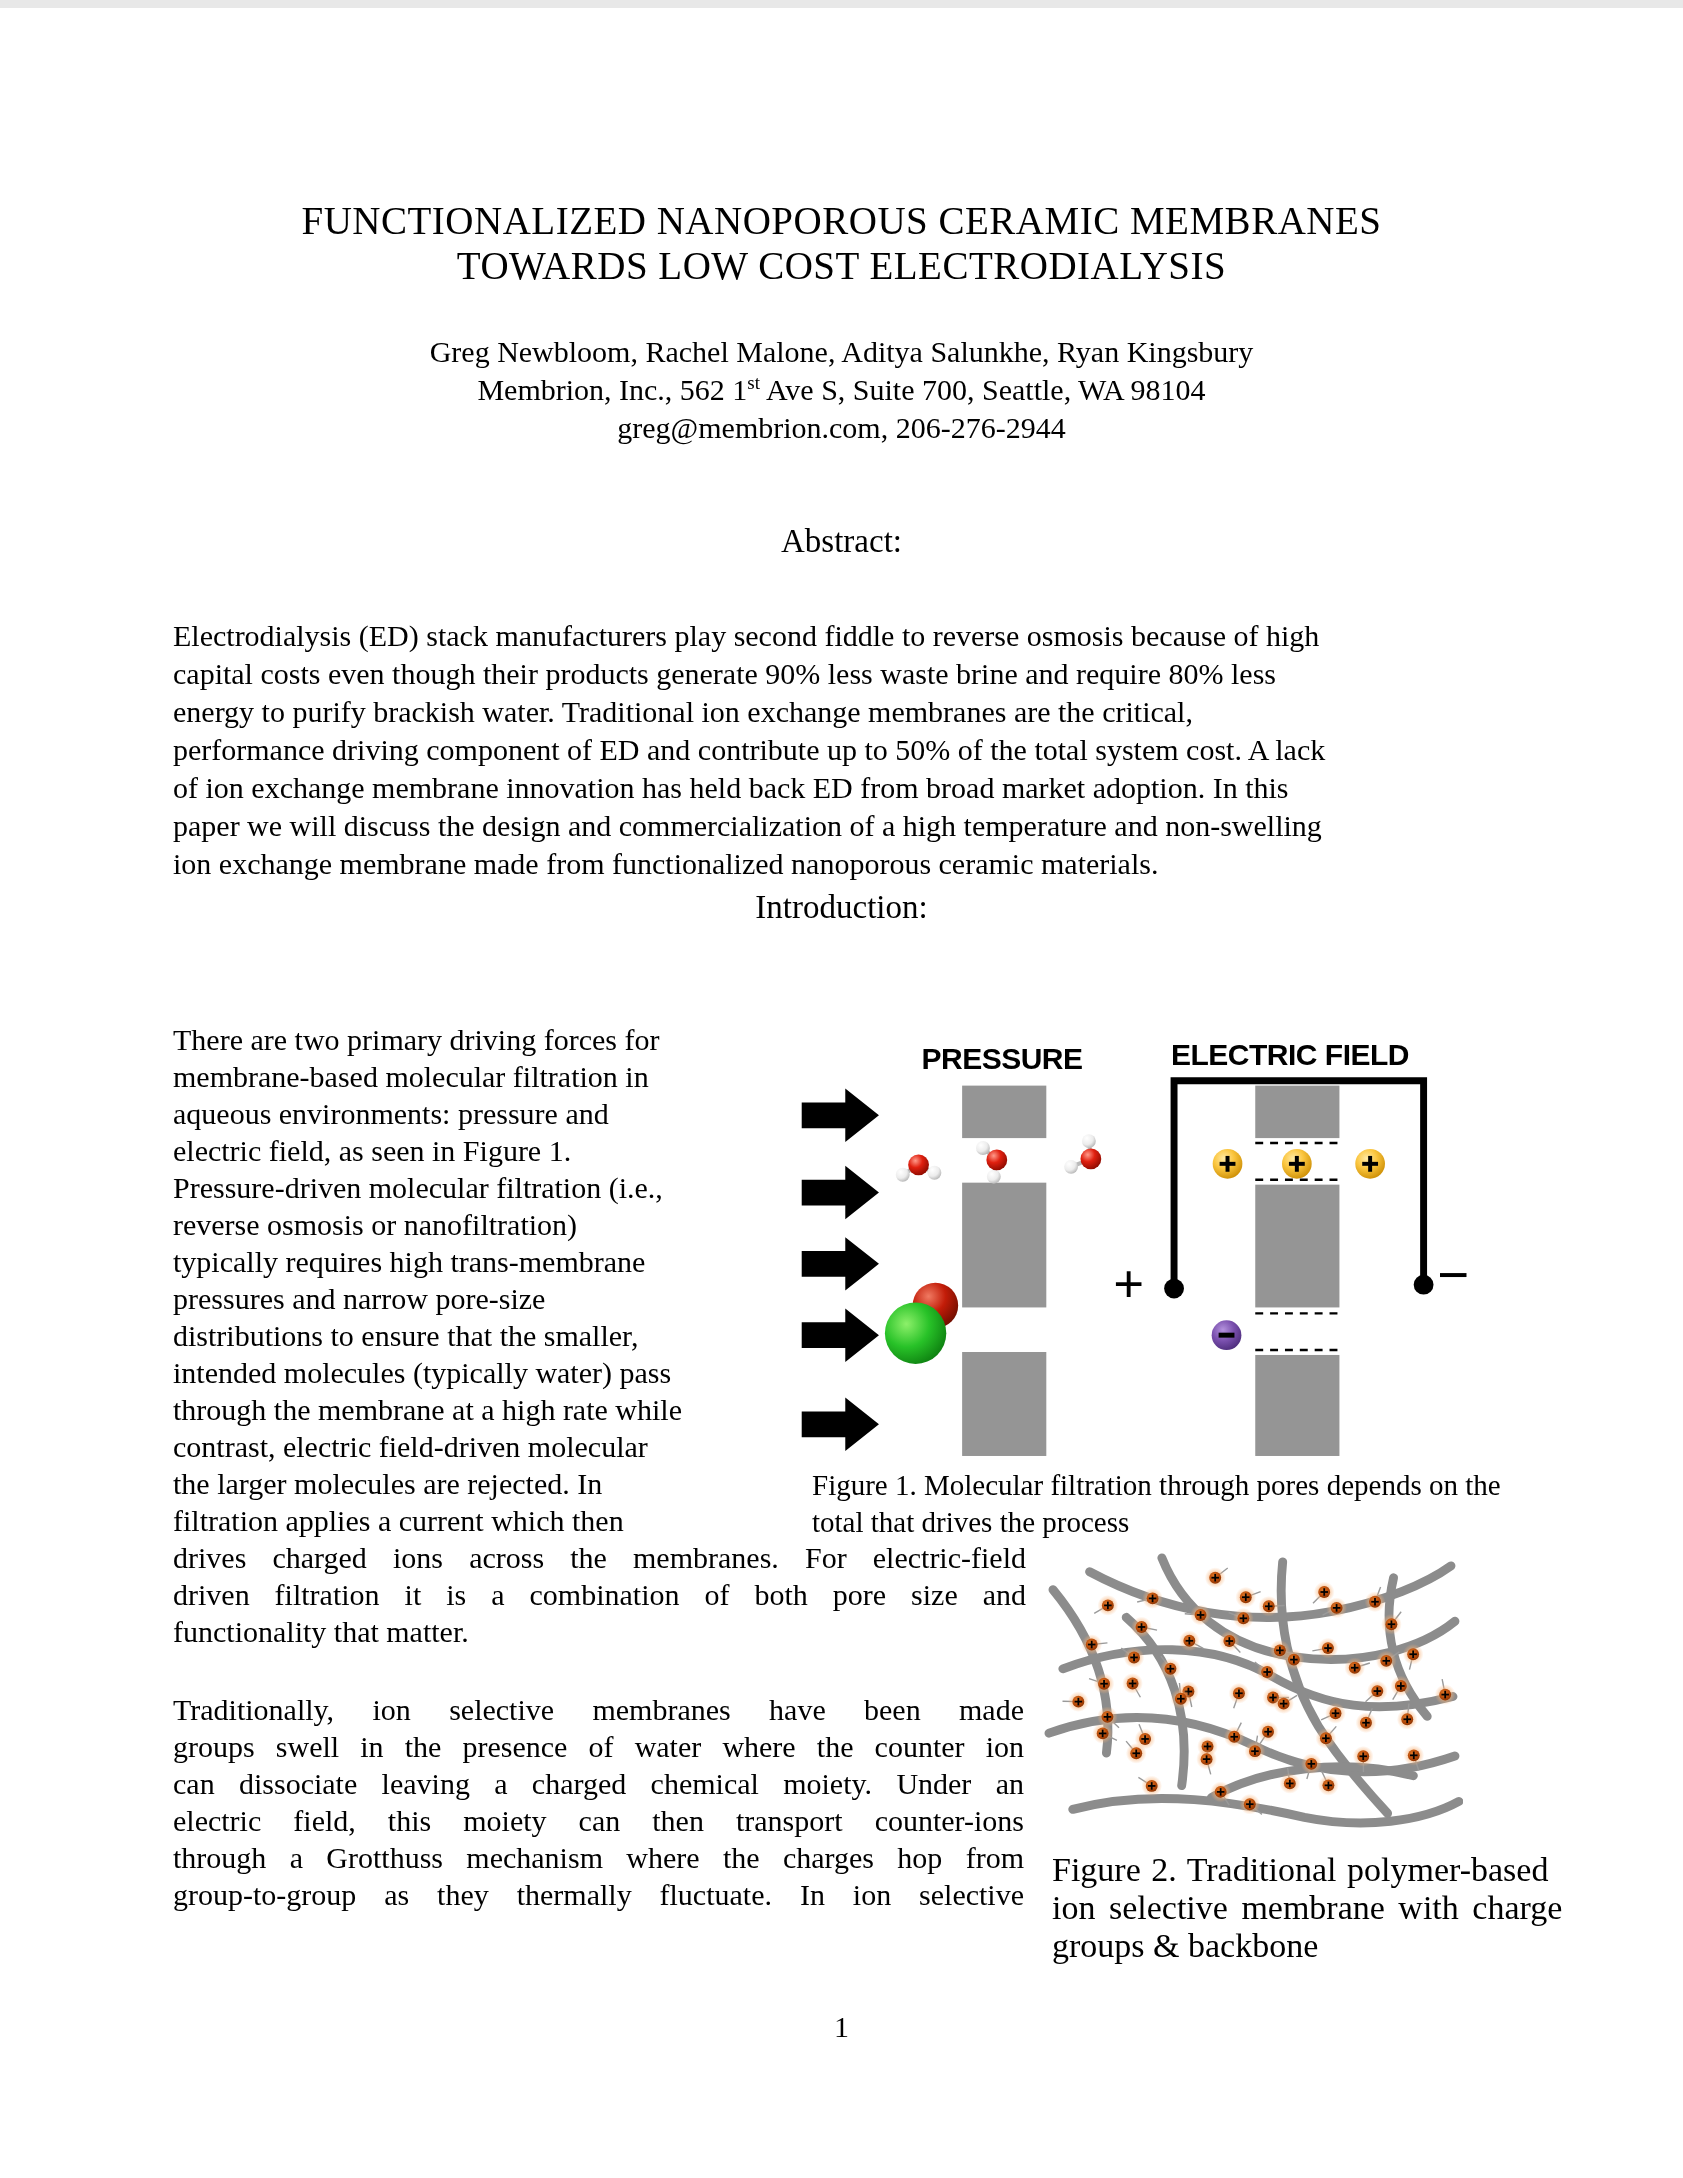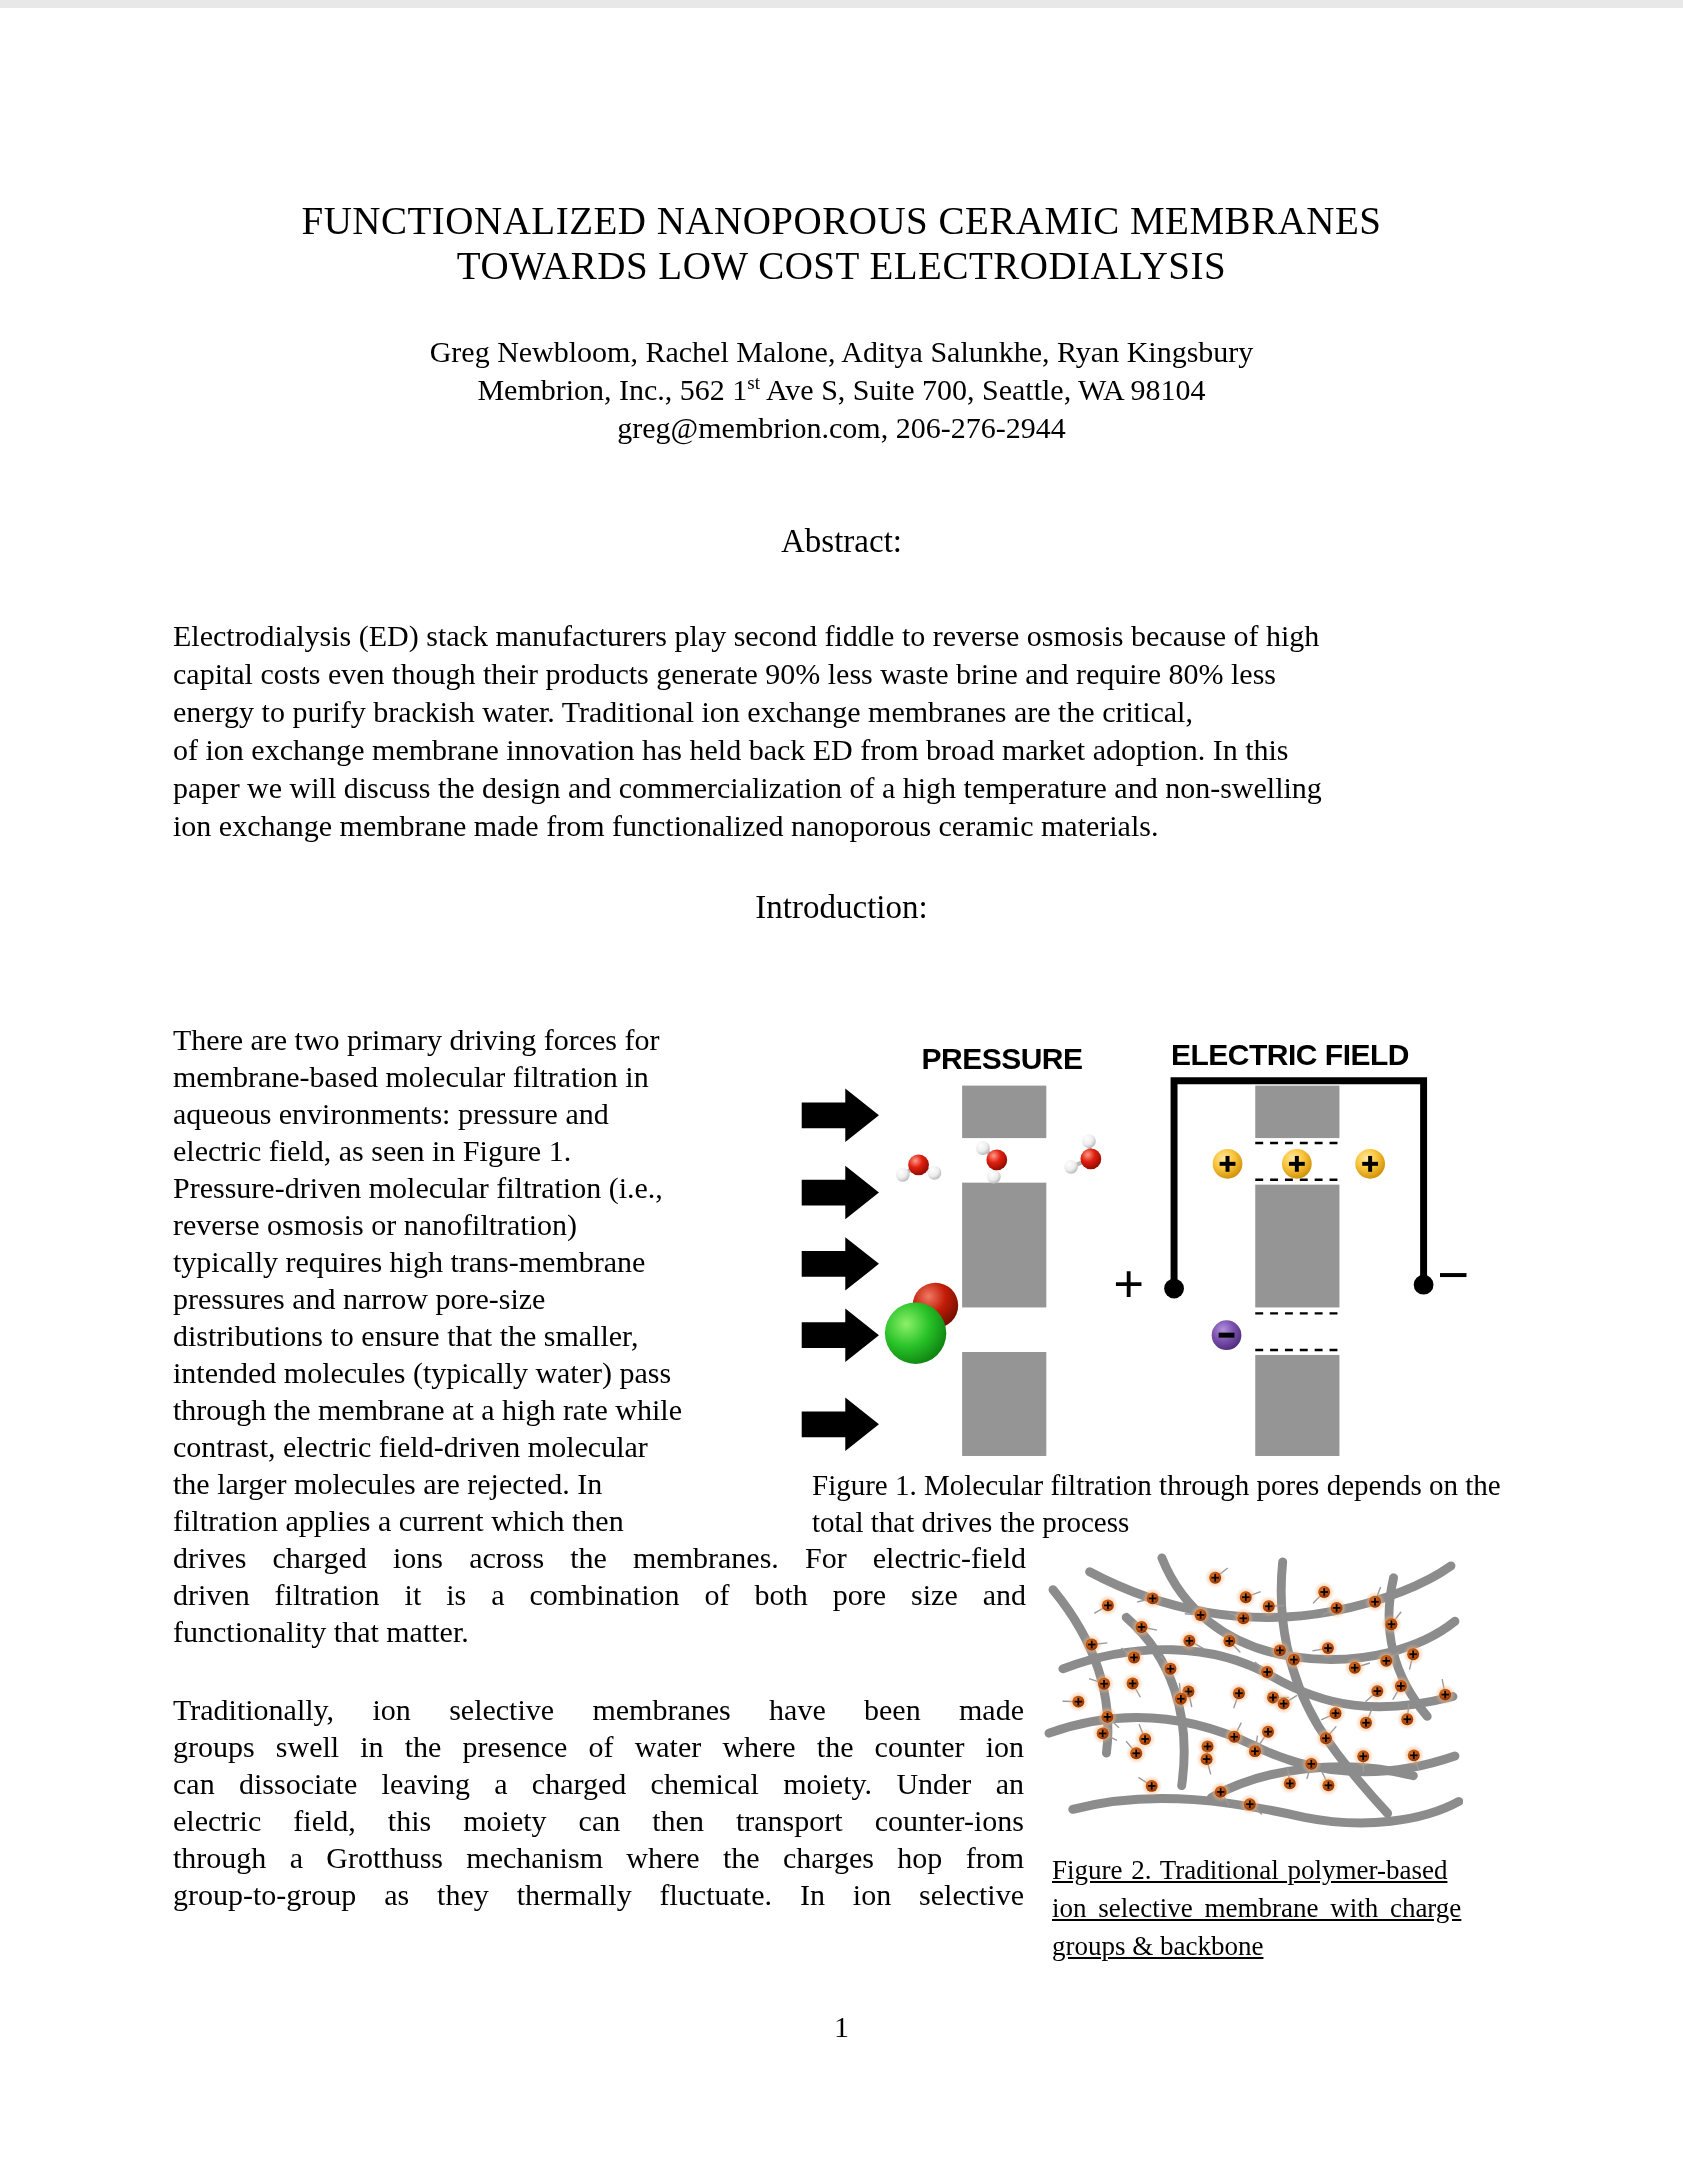--- a/index.html
+++ b/index.html
@@ -13,21 +13,21 @@
   .body-text{font-size:30px;line-height:38px;}
   .tline{white-space:nowrap;}
   .para{font-size:30px;line-height:37px;}
   
   #para1 .tline:nth-child(15),
   #para1 .tline:nth-child(16){width:853px;white-space:normal;text-align:justify;text-align-last:justify;}
   
   #para2 .tline{width:851px;white-space:normal;text-align:justify;text-align-last:justify;}
   #para2 .tline:last-child{width:851px;}
   .caption1{font-size:29px;line-height:37px;}
-  .caption2{font-size:27px;line-height:38px;text-decoration:underline;}
+  .caption2{font-size:34px;line-height:38px;}
   #caption2 .tline:nth-child(1){word-spacing:2px;}
   #caption2 .tline:nth-child(2){word-spacing:5px;}
   .figlabel{font-family:"Liberation Sans",sans-serif;font-weight:800;font-size:30px;
             letter-spacing:-0.5px;text-align:center;color:#000;}
   .electrode-sign{font-family:"Liberation Serif",serif;font-weight:bold;}
   .pagenum{font-size:30px;}
   sup{font-size:19px;vertical-align:super;line-height:0;}
 </style>
 </head>
 <body>
@@ -44,20 +44,21 @@
     <div><span>Membrion, Inc., 562 1</span><sup>st</sup><span> Ave S, Suite 700, Seattle, WA 98104</span></div>
     <div>greg@membrion.com, 206-276-2944</div>
   </div>
 
   <div class="abs centerband heading" style="top:515px">Abstract:</div>
 
   <div class="abs body-text" style="left:173px;top:609px" id="abstract-text">
       <div class="tline">Electrodialysis (ED) stack manufacturers play second fiddle to reverse osmosis because of high</div>
       <div class="tline">capital costs even though their products generate 90% less waste brine and require 80% less</div>
       <div class="tline">energy to purify brackish water. Traditional ion exchange membranes are the critical,</div>
+      <div class="tline">performance driving component of ED and contribute up to 50% of the total system cost. A lack</div>
       <div class="tline">of ion exchange membrane innovation has held back ED from broad market adoption. In this</div>
       <div class="tline">paper we will discuss the design and commercialization of a high temperature and non-swelling</div>
       <div class="tline">ion exchange membrane made from functionalized nanoporous ceramic materials.</div>
     </div>
 
   <div class="abs centerband heading" style="top:881px">Introduction:</div>
 
   <div class="abs para" style="left:173px;top:1013px" id="para1">
       <div class="tline">There are two primary driving forces for</div>
       <div class="tline">membrane-based molecular filtration in</div>

